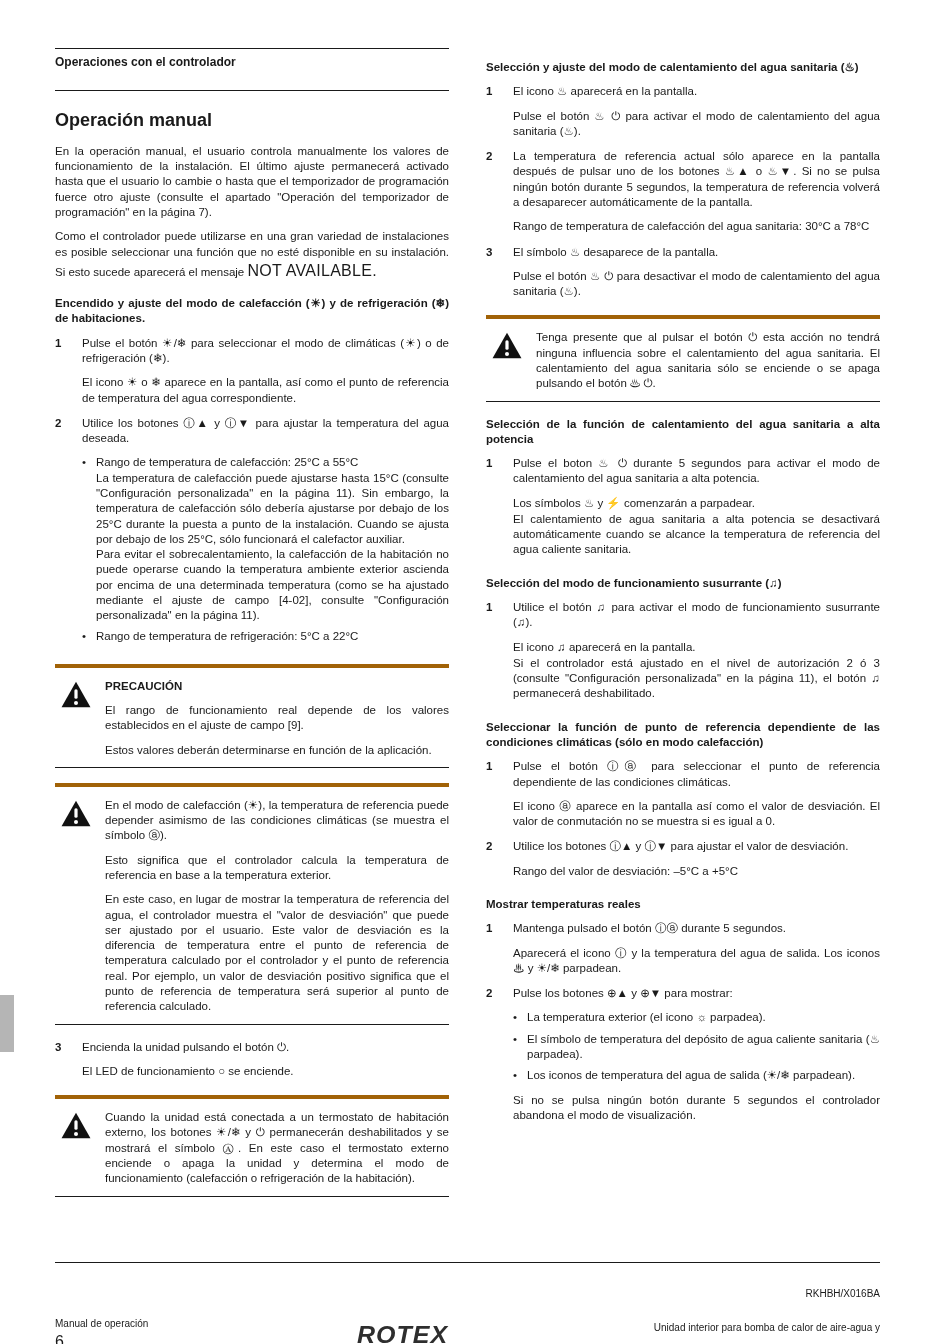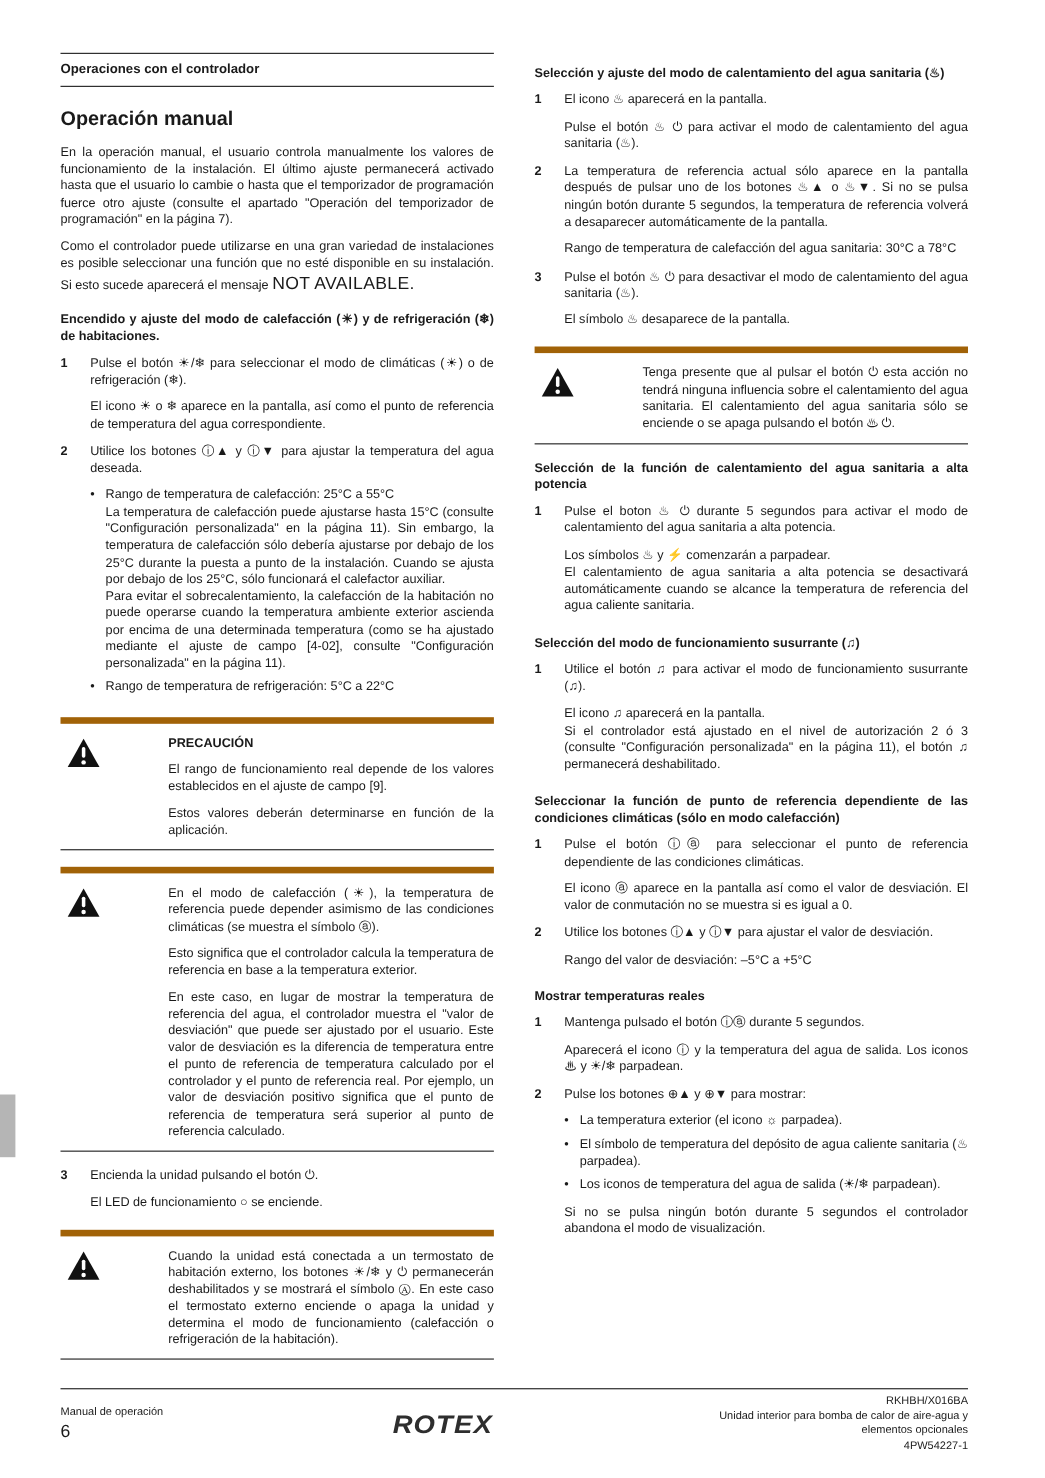--- a/index.html
+++ b/index.html
@@ -3,49 +3,49 @@
 <meta charset="utf-8">
 <style>
   html,body{margin:0;padding:0;background:#fff;}
   .page{position:relative;width:950px;height:1344px;background:#fff;overflow:hidden;
         font-family:"Liberation Sans",sans-serif;color:#1a1a1a;box-sizing:border-box;
         padding:40px 70px 0 55px;}
   .cols{display:flex;gap:37px;}
   .col{flex:1;min-width:0;font-size:11.5px;line-height:1.33;text-align:justify;}
   p{margin:0 0 9px;}
   .section-header{border-top:1px solid #1a1a1a;border-bottom:1px solid #1a1a1a;
-        padding:6px 0 7px;font-weight:bold;font-size:12px;margin:8px 0 18px;text-align:left;}
+        padding:6px 0 19px;font-weight:bold;font-size:12px;margin:8px 0 18px;text-align:left;}
   .h-manual{font-size:18px;font-weight:bold;margin:0 0 11px;text-align:left;}
   .subhead{font-weight:bold;margin:15px 0 9px;}
   .step{display:flex;margin:0 0 7px;}
   .step .num{flex:0 0 27px;font-weight:bold;text-align:left;}
   .sbody{flex:1;min-width:0;}
   .sbody p:last-child{margin-bottom:3px;}
   .tight{margin:0 0 1px;}
   .bullet{display:flex;margin:0 0 3px;}
   .bullet .dot{flex:0 0 14px;}
   .btxt{flex:1;min-width:0;}
   .btxt p{margin:0;}
-  .notebox{display:flex;border-top:6px solid #a16207;border-bottom:1px solid #1a1a1a;
-        padding:11px 0 9px;margin:13px 0 15px;gap:48px;}
+  .notebox{display:flex;border-top:4px solid #a16207;border-bottom:1px solid #1a1a1a;
+        padding:11px 0 9px;margin:13px 0 15px;}
   .icon-col{flex:0 0 44px;display:flex;justify-content:flex-start;align-items:flex-start;padding:2px 0 0 6px;}
   .ncontent{flex:1;min-width:0;}
   .ncontent p:last-child{margin-bottom:0;}
   .caution-title{font-weight:bold;margin:0 0 9px;}
   .sc{font-size:16px;letter-spacing:0.3px;}
   .tab{position:absolute;left:0;top:995px;width:14px;height:57px;background:#b5b5b5;}
   .footer{position:absolute;left:55px;right:70px;top:1262px;border-top:1px solid #1a1a1a;
         display:flex;align-items:center;padding-top:4px;gap:20px;}
   .f-left{width:200px;font-size:10px;text-align:left;}
   .f-left .pagenum{font-size:16px;margin-top:4px;}
   .f-center{flex:1;text-align:center;padding-top:2px;}
   .logo{display:inline-block;font-size:25px;font-weight:bold;font-style:italic;
         letter-spacing:1px;color:#2e2e2e;transform:scaleY(0.92);}
   .f-right{width:330px;font-size:10px;line-height:1.35;text-align:right;}
-  .f-right span{display:block;}
+  .f-right span{display:block;margin-top:20px;}
   .warn-svg{width:30px;height:27px;}
 </style>
 </head>
 <body>
 
 <div class="page">
   <div class="tab"></div>
 
   <div class="cols">
 
@@ -157,22 +157,22 @@
         <span class="num">2</span>
         <div class="sbody">
           <p>La temperatura de referencia actual sólo aparece en la pantalla después de pulsar uno de los botones ♨▲ o ♨▼. Si no se pulsa ningún botón durante 5 segundos, la temperatura de referencia volverá a desaparecer automáticamente de la pantalla.</p>
           <p>Rango de temperatura de calefacción del agua sanitaria: 30°C a 78°C</p>
         </div>
       </div>
 
       <div class="step">
         <span class="num">3</span>
         <div class="sbody">
+          <p>El símbolo ♨ desaparece de la pantalla.</p>
           <p>Pulse el botón ♨ ⏻ para desactivar el modo de calentamiento del agua sanitaria (♨).</p>
-          <p>El símbolo ♨ desaparece de la pantalla.</p>
         </div>
       </div>
 
       <div class="notebox">
         <div class="icon-col">
           <svg class="warn-svg" viewBox="0 0 28 25">
             <path d="M14 0.5 L27.5 24.5 L0.5 24.5 Z" fill="#111"></path>
             <rect x="12.5" y="7.5" width="3" height="9" rx="1.4" fill="#fff"></rect>
             <circle cx="14" cy="20.5" r="1.9" fill="#fff"></circle>
           </svg>

